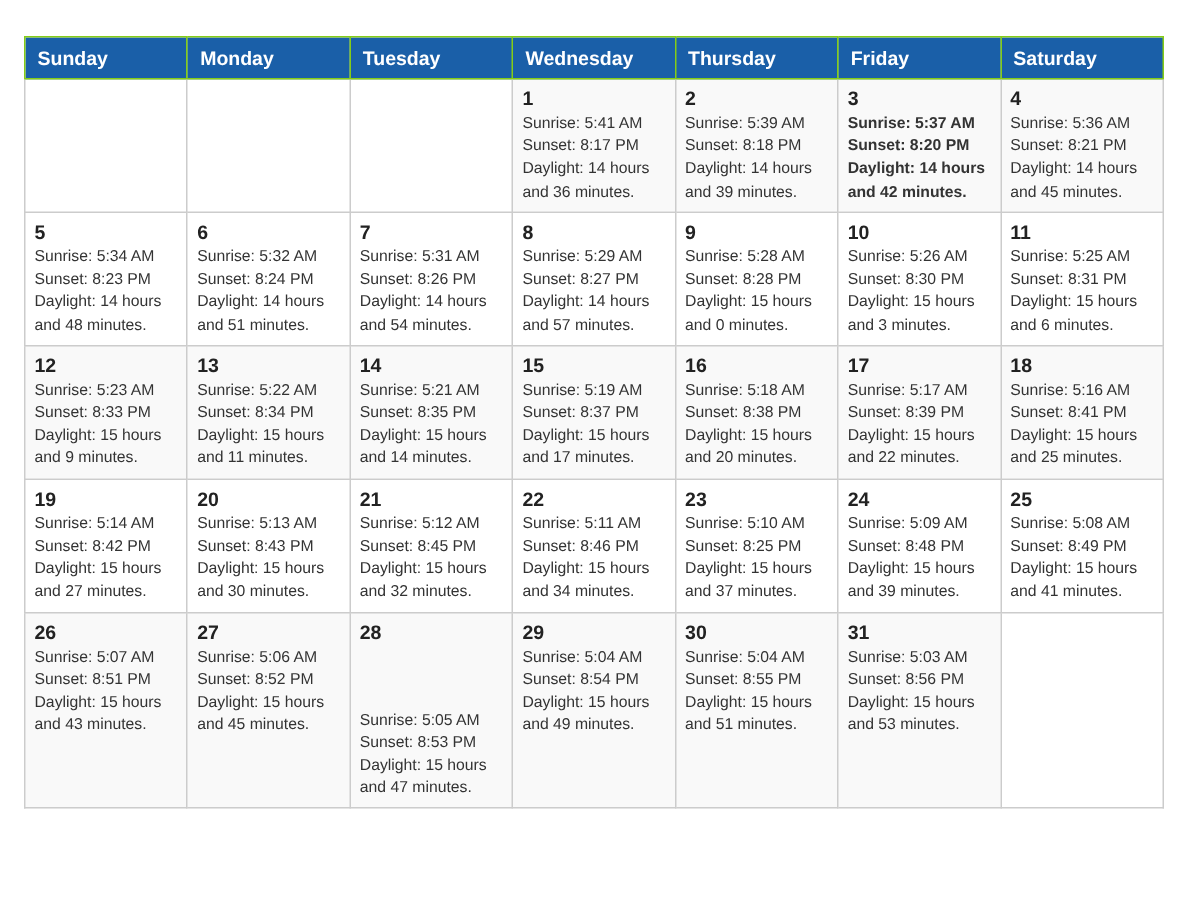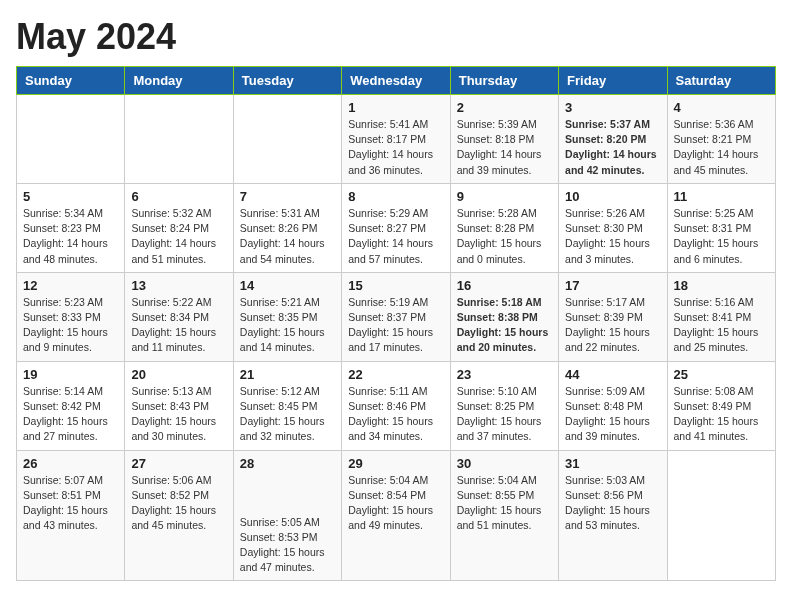--- a/index.html
+++ b/index.html
@@ -90,21 +90,20 @@
     }
     .empty-cell {
       background: #fff !important;
     }
   </style>
 </head>
 <body>
 
 <div class="header">
   <div class="title-block">
-    <div class="cal-title">May 2024</div>
   </div>
 </div>
 
 <table>
   <thead>
     <tr>
     <th>Sunday</th>
         <th>Monday</th>
         <th>Tuesday</th>
         <th>Wednesday</th>
@@ -207,21 +206,21 @@
 Daylight: 15 hours and 14 minutes.</div>
         </td>
         <td>
           <span class="day-num">15</span>
           <div class="day-info" style="white-space: pre-line;">Sunrise: 5:19 AM
 Sunset: 8:37 PM
 Daylight: 15 hours and 17 minutes.</div>
         </td>
         <td>
           <span class="day-num">16</span>
-          <div class="day-info" style="white-space: pre-line; font-weight: bold;">Sunrise: 5:18 AM
+          <div class="day-info" style="white-space: pre-line;">Sunrise: 5:18 AM
 Sunset: 8:38 PM
 Daylight: 15 hours and 20 minutes.</div>
         </td>
         <td>
           <span class="day-num">17</span>
           <div class="day-info" style="white-space: pre-line;">Sunrise: 5:17 AM
 Sunset: 8:39 PM
 Daylight: 15 hours and 22 minutes.</div>
         </td>
         <td>
@@ -256,21 +255,21 @@
 Sunset: 8:46 PM
 Daylight: 15 hours and 34 minutes.</div>
         </td>
         <td>
           <span class="day-num">23</span>
           <div class="day-info" style="white-space: pre-line;">Sunrise: 5:10 AM
 Sunset: 8:25 PM
 Daylight: 15 hours and 37 minutes.</div>
         </td>
         <td>
-          <span class="day-num">44</span>
+          <span class="day-num">24</span>
           <div class="day-info" style="white-space: pre-line;">Sunrise: 5:09 AM
 Sunset: 8:48 PM
 Daylight: 15 hours and 39 minutes.</div>
         </td>
         <td>
           <span class="day-num">25</span>
           <div class="day-info" style="white-space: pre-line;">Sunrise: 5:08 AM
 Sunset: 8:49 PM
 Daylight: 15 hours and 41 minutes.</div>
         </td>

